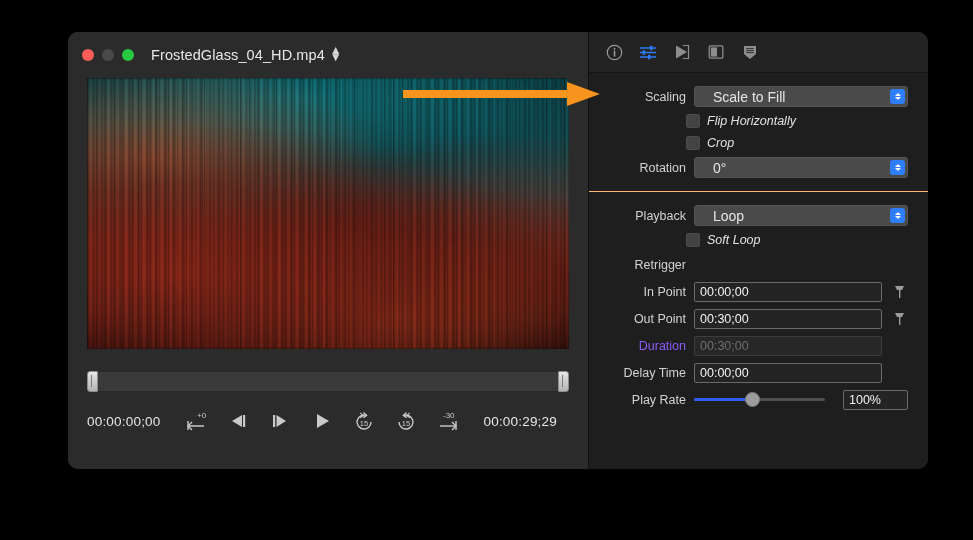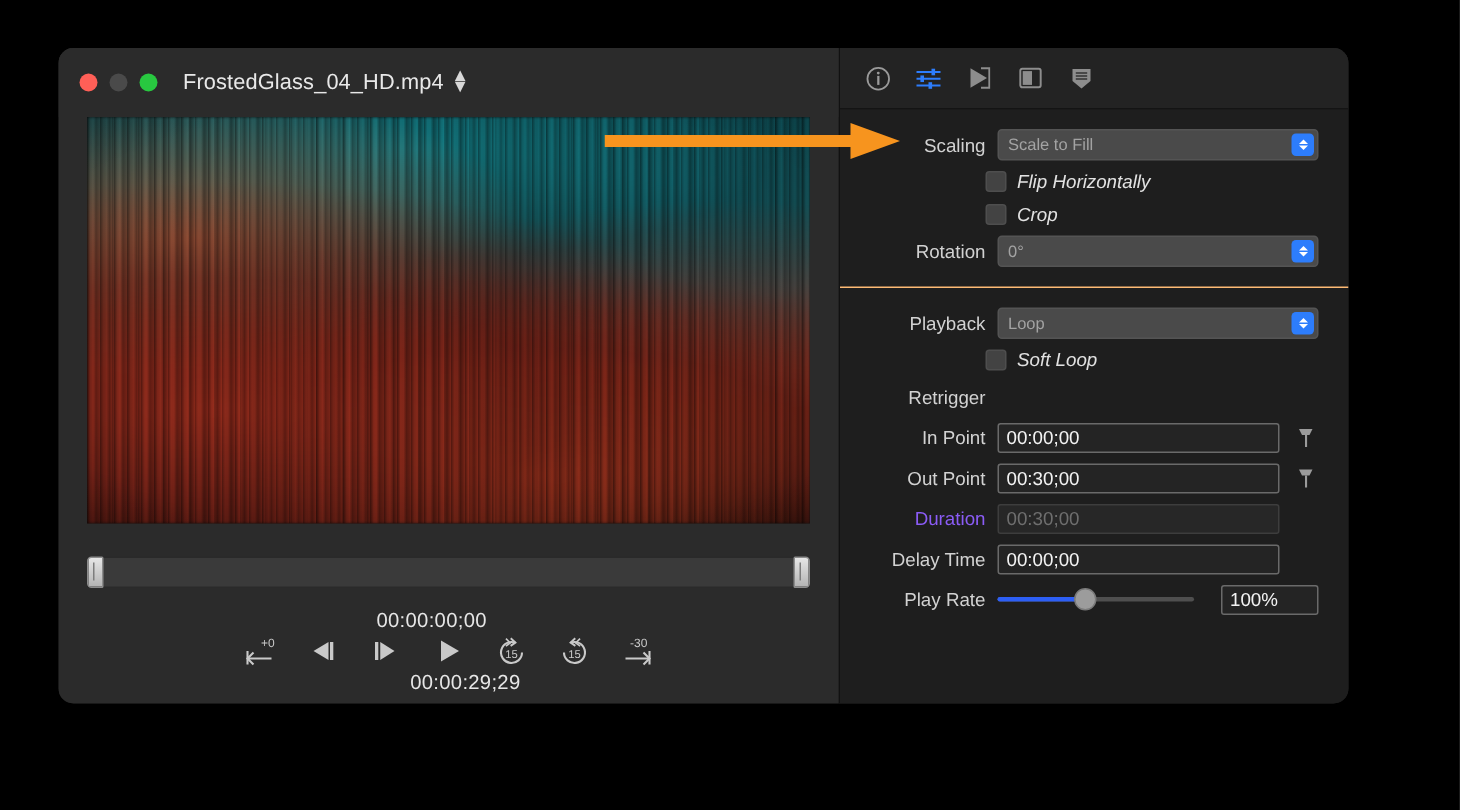--- a/index.html
+++ b/index.html
@@ -11,21 +11,21 @@
   }
   #root {
     position: relative;
     width: 973px; height: 540px;
     background: #000000;
   }
 
   
   .window {
     position: absolute;
-    left: 39px; top: 32px;
+    left: 68px; top: 32px;
     width: 860px; height: 437px;
     border-radius: 10px;
     overflow: hidden;
     background: #262626;
     box-shadow: 0 10px 34px rgba(0,0,0,0.75);
     display: flex;
     flex-direction: row;
   }
 
   
@@ -146,21 +146,20 @@
     background: #7d7d7d;
   }
 
   
   .transport {
     margin: 14px 19px 0 19px;
     display: flex;
     align-items: center;
     justify-content: flex-start;
     height: 30px;
-    flex-direction: column;
   }
   .tc {
     color: #e6e6e6;
     font-size: 13.5px;
     letter-spacing: 0.2px;
     min-width: 96px;
   }
   .tc.right { text-align: right; }
   .tbtns { display: flex; align-items: center; gap: 16px; }
   .tbtn {
@@ -221,23 +220,23 @@
   
   .popup {
     position: relative;
     flex: 1;
     height: 19px;
     background: #4a4a4a;
     border: 1px solid #545454;
     border-radius: 3px;
     display: flex;
     align-items: center;
-    padding-left: 6px;
-    color: #a3a3a3;
-    font-size: 11px;
+    padding-left: 18px;
+    color: #e5e5e5;
+    font-size: 14px;
   }
   .popup .arrows {
     position: absolute;
     right: 2px; top: 1.5px;
     width: 15px; height: 15px;
     background: #2d7dfc;
     border-radius: 3px;
     display: flex;
     flex-direction: column;
     align-items: center;

